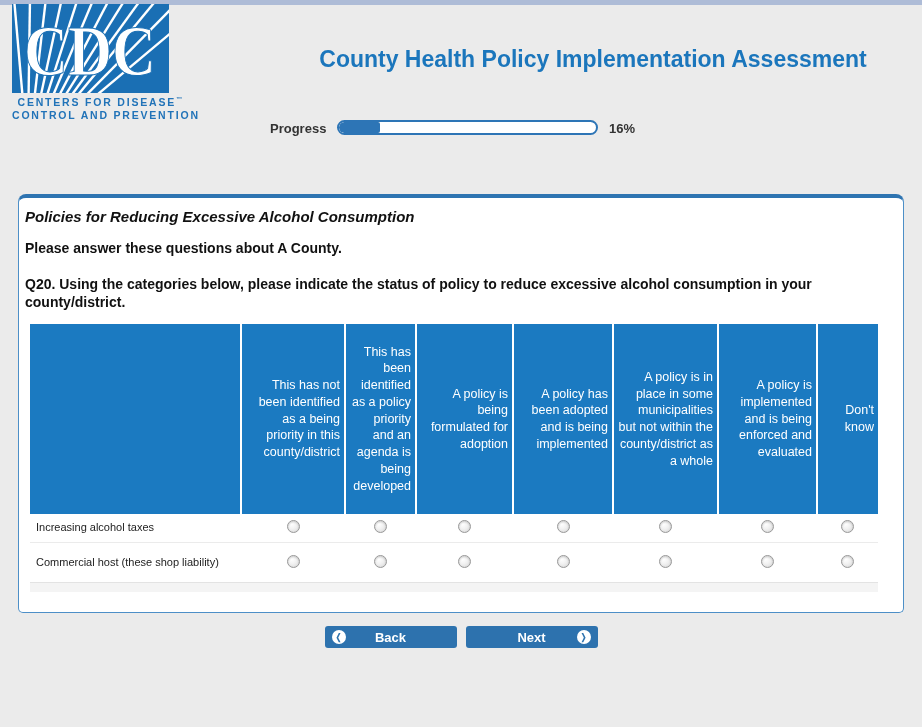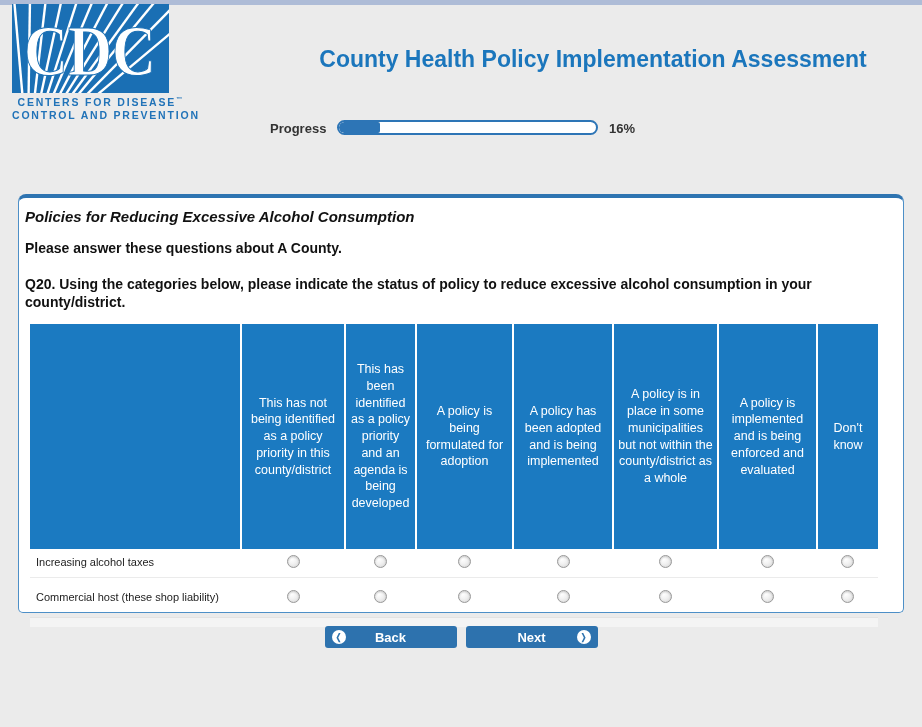--- a/index.html
+++ b/index.html
@@ -40,21 +40,21 @@
     margin-top:36px;
   }
   .section-title { margin:10px 6px 0; font-size:15px; font-weight:bold; font-style:italic; color:#111; }
   .intro { margin:15px 6px 0; font-size:14px; font-weight:bold; color:#111; }
   .question { margin:19px 6px 0; font-size:14px; font-weight:bold; color:#111; line-height:18px; width:862px; }
 
   
   table.matrix { border-collapse:collapse; table-layout:fixed; width:848px; margin:13px 0 0 11px; }
   table.matrix thead th {
     background:#1b7ac1; color:#fff; font-weight:normal; font-size:12.5px; line-height:1.34;
-    text-align:center; vertical-align:middle; padding:3px 4px; height:225px;
+    text-align:right; vertical-align:middle; padding:3px 4px; height:190px;
   }
   table.matrix thead th + th { border-left:2px solid #fff; }
   table.matrix tbody td { font-size:11px; color:#222; vertical-align:middle; }
   table.matrix tbody td.row-label { text-align:left; padding:3px 4px 3px 6px; line-height:17px; }
   table.matrix tbody td.radio-cell { text-align:center; }
   table.matrix tbody tr.r0 td { height:28px; }
   table.matrix tbody tr.r1 td { height:37px; }
   table.matrix tbody tr.r2 td { height:40px; }
   table.matrix tbody tr.alt { background:#f5f6f6; }
   table.matrix tbody tr + tr td { border-top:1px solid #ebebeb; }
@@ -131,21 +131,21 @@
         <col style="width:71px">
         <col style="width:97px">
       <col style="width:100px">
         <col style="width:105px">
         <col style="width:99px">
         <col style="width:61px">
     </colgroup>
     <thead>
       <tr>
         <th></th>
-        <th>This has not being identified as a policy priority in this county/district</th>
+        <th>This has not been identified as a being priority in this county/district</th>
         <th>This has been identified as a policy priority and an agenda is being developed</th>
         <th>A policy is being formulated for adoption</th>
         <th>A policy has been adopted and is being implemented</th>
         <th>A policy is in place in some municipalities but not within the county/district as a whole</th>
         <th>A policy is implemented and is being enforced and evaluated</th>
         <th>Don't know</th>
       </tr>
     </thead>
     <tbody>
       <tr class="r0">

